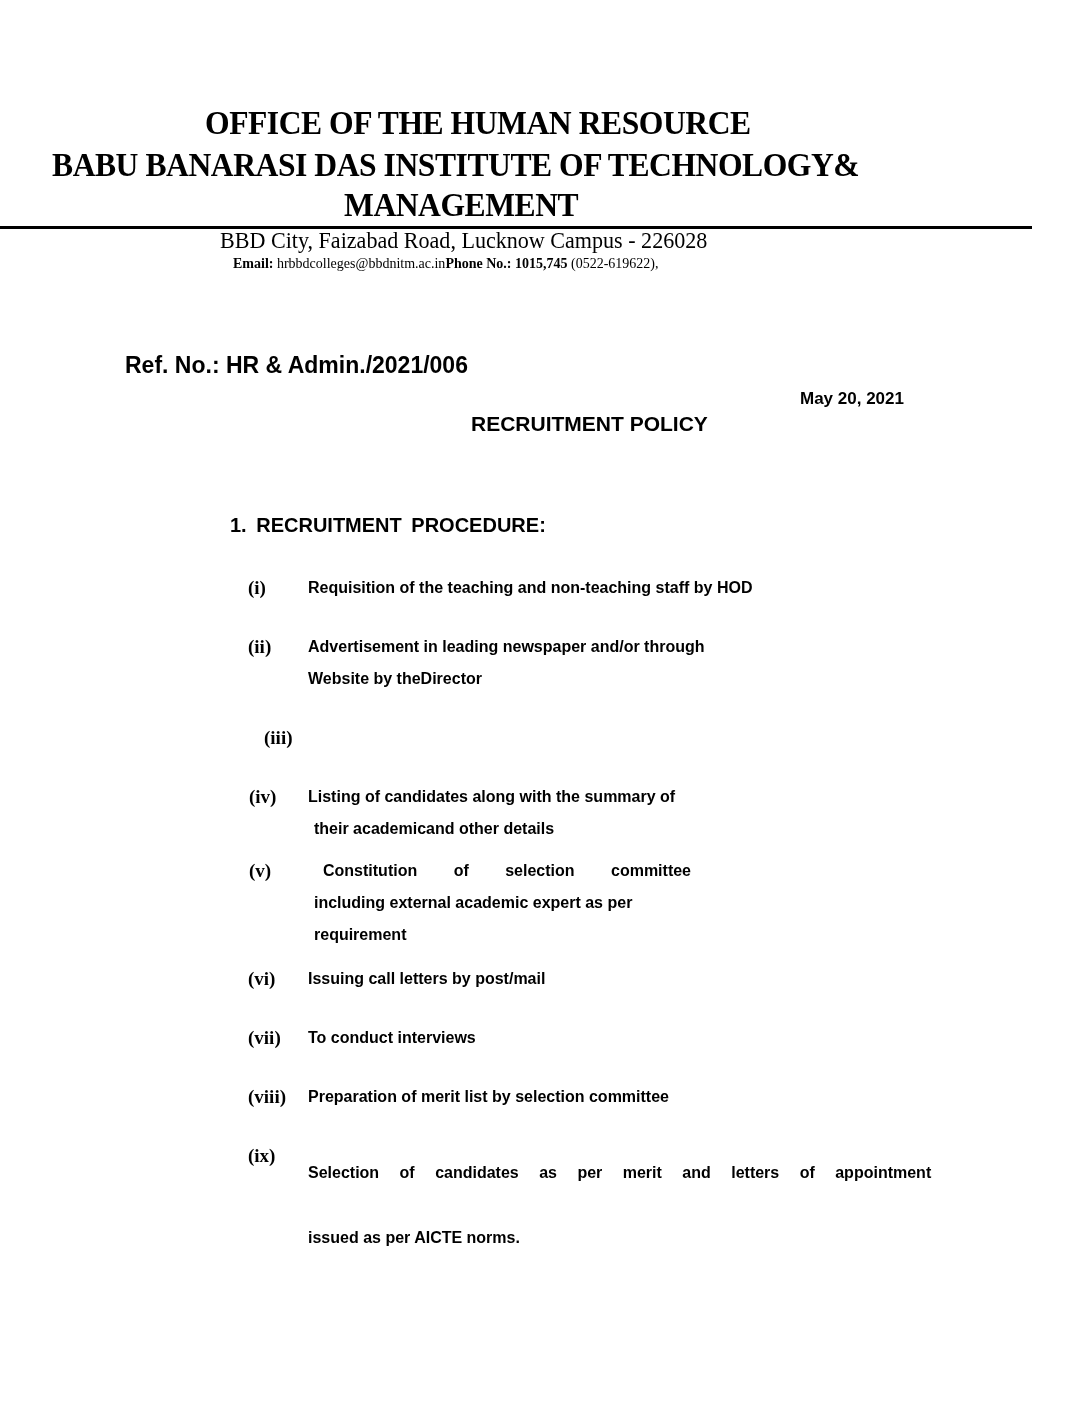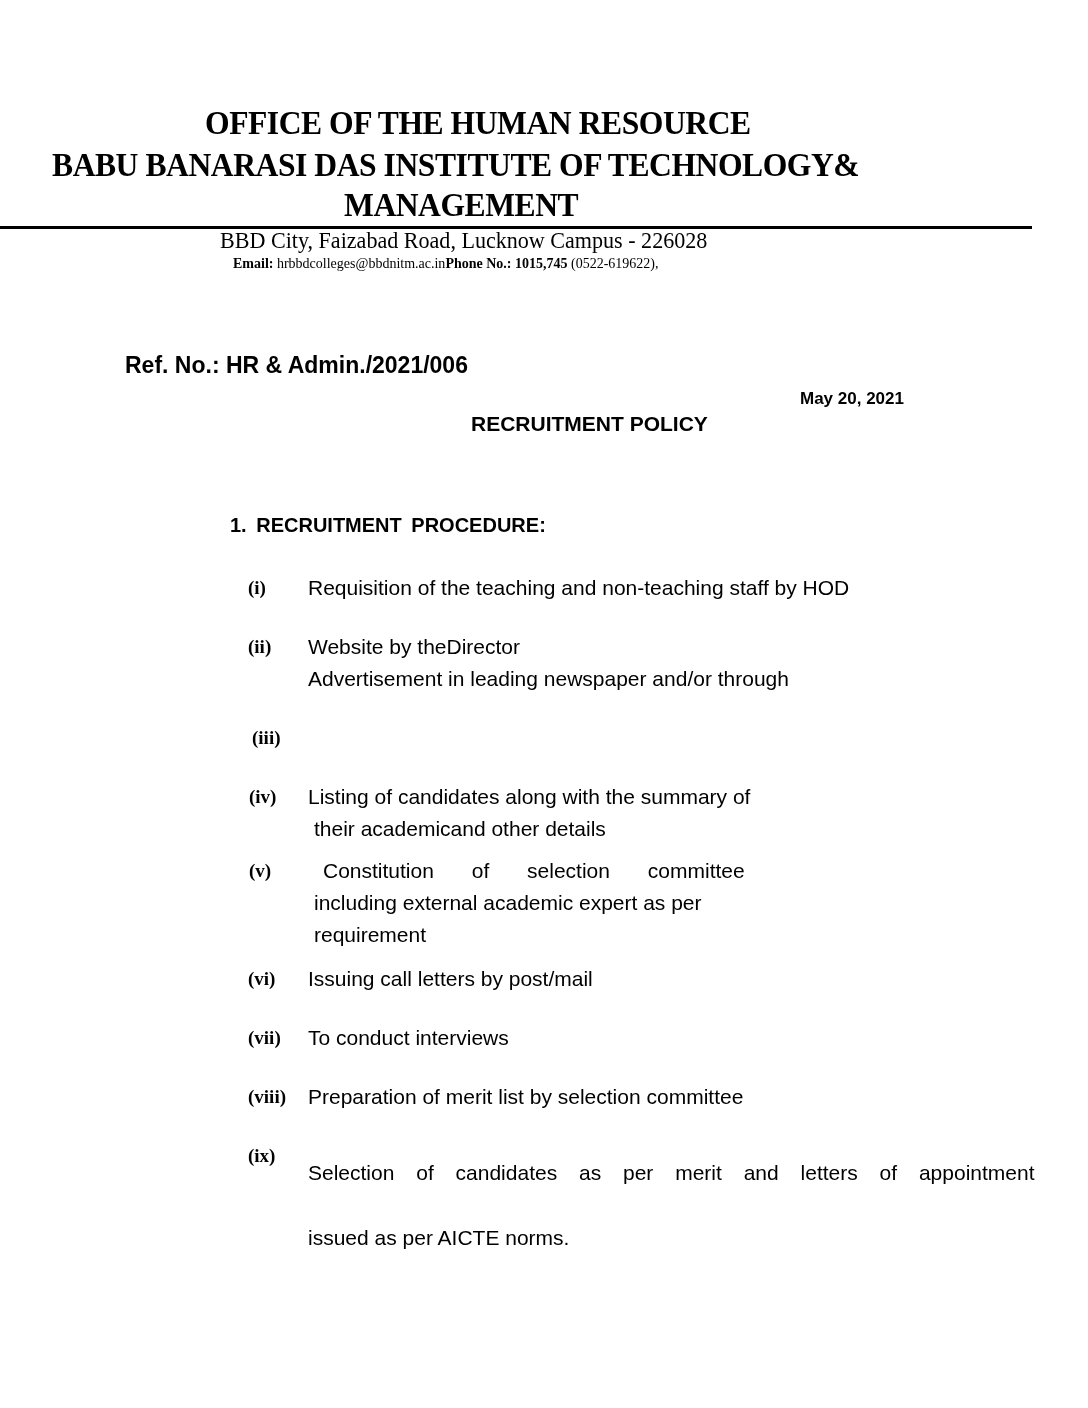--- a/index.html
+++ b/index.html
@@ -18,21 +18,21 @@
   .contact b { font-weight: bold; }
 
   .ref { position: absolute; left: 125px; top: 352px; font-family: "Liberation Sans", sans-serif; font-weight: bold; font-size: 23px; white-space: nowrap; }
   .date { position: absolute; left: 800px; top: 352px; font-family: "Liberation Sans", sans-serif; font-weight: bold; font-size: 17px; white-space: nowrap; margin-top: 37px; }
 
   .policy-title { position: absolute; left: 471px; top: 412px; font-family: "Liberation Sans", sans-serif; font-weight: bold; font-size: 21px; white-space: nowrap; }
 
   .section-heading { position: absolute; left: 230px; top: 514px; font-family: "Liberation Sans", sans-serif; font-weight: bold; font-size: 20px; white-space: nowrap; word-spacing: 4px; }
 
   .item-num { position: absolute; font-family: "Liberation Serif", serif; font-weight: bold; font-size: 19px; white-space: nowrap; }
-  .item-text { position: absolute; left: 308px; font-family: "Liberation Sans", sans-serif; font-size: 21px; white-space: nowrap; line-height: 32px; }
+  .item-text { position: absolute; left: 308px; font-family: "Liberation Sans", sans-serif; font-size: 16px; white-space: nowrap; line-height: 32px; font-weight: bold; }
   .item-text .ln { display: block; }
   .indent { padding-left: 6px; }
   .spread { word-spacing: 32px; margin-left: 15px; }
   .spread2 { word-spacing: 16px; }
 </style>
 </head>
 <body>
 
 <div class="page">
 
@@ -58,25 +58,25 @@
 
   <div class="section-heading">1.  RECRUITMENT  PROCEDURE:</div>
 
   <div class="item-num" style="left:248px; top:577px;">(i)</div>
   <div class="item-text" style="top:572px;">
     <span class="ln">Requisition of the teaching and non-teaching staff by HOD</span>
   </div>
 
   <div class="item-num" style="left:248px; top:636px;">(ii)</div>
   <div class="item-text" style="top:631px;">
+    <span class="ln">Advertisement in leading newspaper and/or through</span>
     <span class="ln">Website by theDirector</span>
-    <span class="ln">Advertisement in leading newspaper and/or through</span>
   </div>
 
-  <div class="item-num" style="left:252px; top:727px;text-align:right;">(iii)</div>
+  <div class="item-num" style="left:264px; top:727px;text-align:right;">(iii)</div>
 
   <div class="item-num" style="left:249px; top:786px;">(iv)</div>
   <div class="item-text" style="top:781px;">
     <span class="ln">Listing of candidates along with the summary of</span>
     <span class="ln indent">their academicand other details</span>
   </div>
 
   <div class="item-num" style="left:249px; top:860px;">(v)</div>
   <div class="item-text" style="top:855px;">
     <span class="ln spread">Constitution of selection committee</span>

